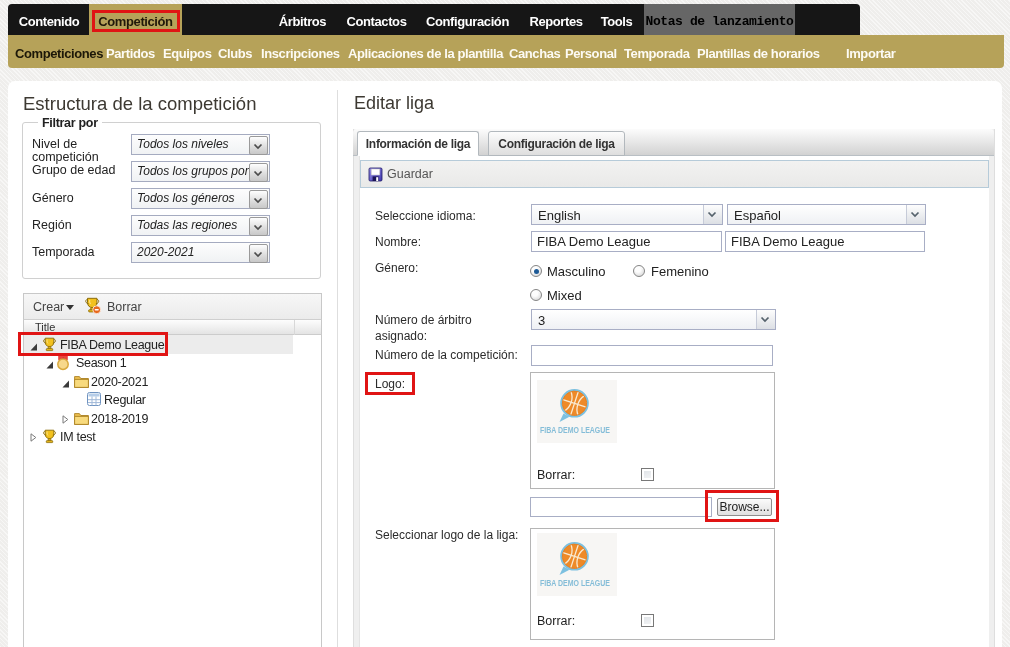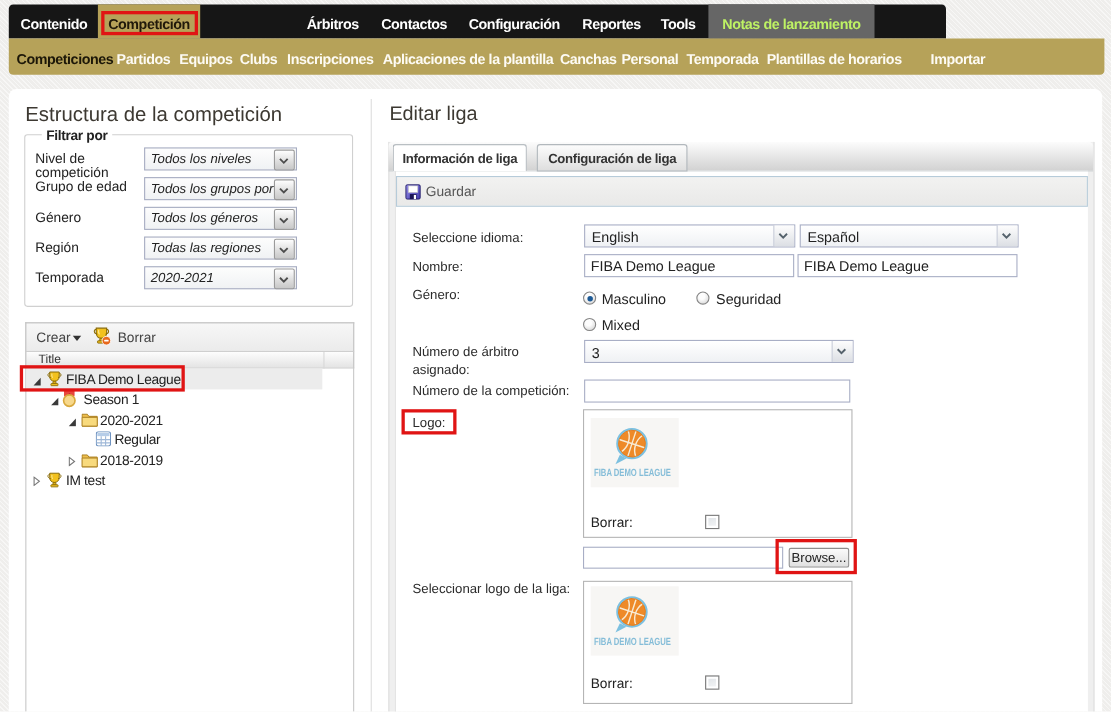--- a/index.html
+++ b/index.html
@@ -5,21 +5,21 @@
 html,body{margin:0;padding:0;}
 #page{position:relative;width:1010px;height:647px;overflow:hidden;
   background:#efeeec;
   background-image:repeating-linear-gradient(45deg,rgba(255,255,255,0.5) 0px,rgba(255,255,255,0.5) 1px,rgba(0,0,0,0) 1px,rgba(0,0,0,0) 3px);
   font-family:"Liberation Sans",sans-serif;}
 .abs{position:absolute;}
 
 #topnav{left:8px;top:4px;width:852px;height:31px;background:#161616;border-radius:4px 4px 0 0;}
 .tn{position:absolute;top:0;height:31px;line-height:36px;color:#fff;font-size:13px;letter-spacing:-0.4px;font-weight:bold;text-align:center;}
 #tn-comp{background:#b6a259;color:#20190a;}
-#tn-notas{background:#666;color:#bef264;}
+#tn-notas{background:#666;color:#000000;font-family:Liberation Mono, monospace;}
 
 #subnav{left:8px;top:35px;width:996px;height:33px;background:#b6a259;border-radius:0 0 4px 4px;}
 .sn{position:absolute;top:0;height:25px;line-height:38px;color:#fdfbf4;font-size:13px;letter-spacing:-0.4px;font-weight:bold;white-space:nowrap;}
 .sn.active{color:#1c1708;}
 
 #sheet{left:8px;top:81px;width:994px;height:566px;background:#fff;border-radius:7px 7px 0 0;}
 #lpline{left:337px;top:90px;width:1px;height:557px;background:#dedede;}
 #splitter{left:353px;top:129px;width:7px;height:518px;background:#efefef;border-left:1px solid #dedede;border-right:1px solid #e4e4e4;box-sizing:border-box;}
 #rpline{left:989px;top:129px;width:6px;height:518px;background:#efefef;border-right:1px solid #dedede;box-sizing:border-box;}
 
@@ -291,21 +291,21 @@
     </div>
 
   <div class="rlabel" style="top:234px;">Nombre:</div>
   <div class="inp" style="left:531px;top:231px;width:191px;height:21px;">FIBA Demo League</div>
   <div class="inp" style="left:725px;top:231px;width:200px;height:21px;">FIBA Demo League</div>
 
   <div class="rlabel" style="top:260px;">Género:</div>
   <div class="radio on" style="left:530px;top:265px;"></div>
   <div class="rtext" style="left:547px;top:264px;">Masculino</div>
   <div class="radio" style="left:633px;top:265px;"></div>
-  <div class="rtext" style="left:651px;top:264px;">Seguridad</div>
+  <div class="rtext" style="left:651px;top:264px;">Femenino</div>
   <div class="radio" style="left:530px;top:289px;"></div>
   <div class="rtext" style="left:547px;top:288px;">Mixed</div>
 
   <div class="rlabel" style="top:312px;">Número de árbitro<br>asignado:</div>
   <div class="sel2" style="left:531px;top:309px;width:245px;">
       <span class="txt">3</span>
       <span class="btn2">
         <svg class="chev" width="10" height="8">
           <path d="M1.5 1.5 L5 5 L8.5 1.5" stroke="#55626c" stroke-width="1.7" fill="none"></path>
         </svg>

